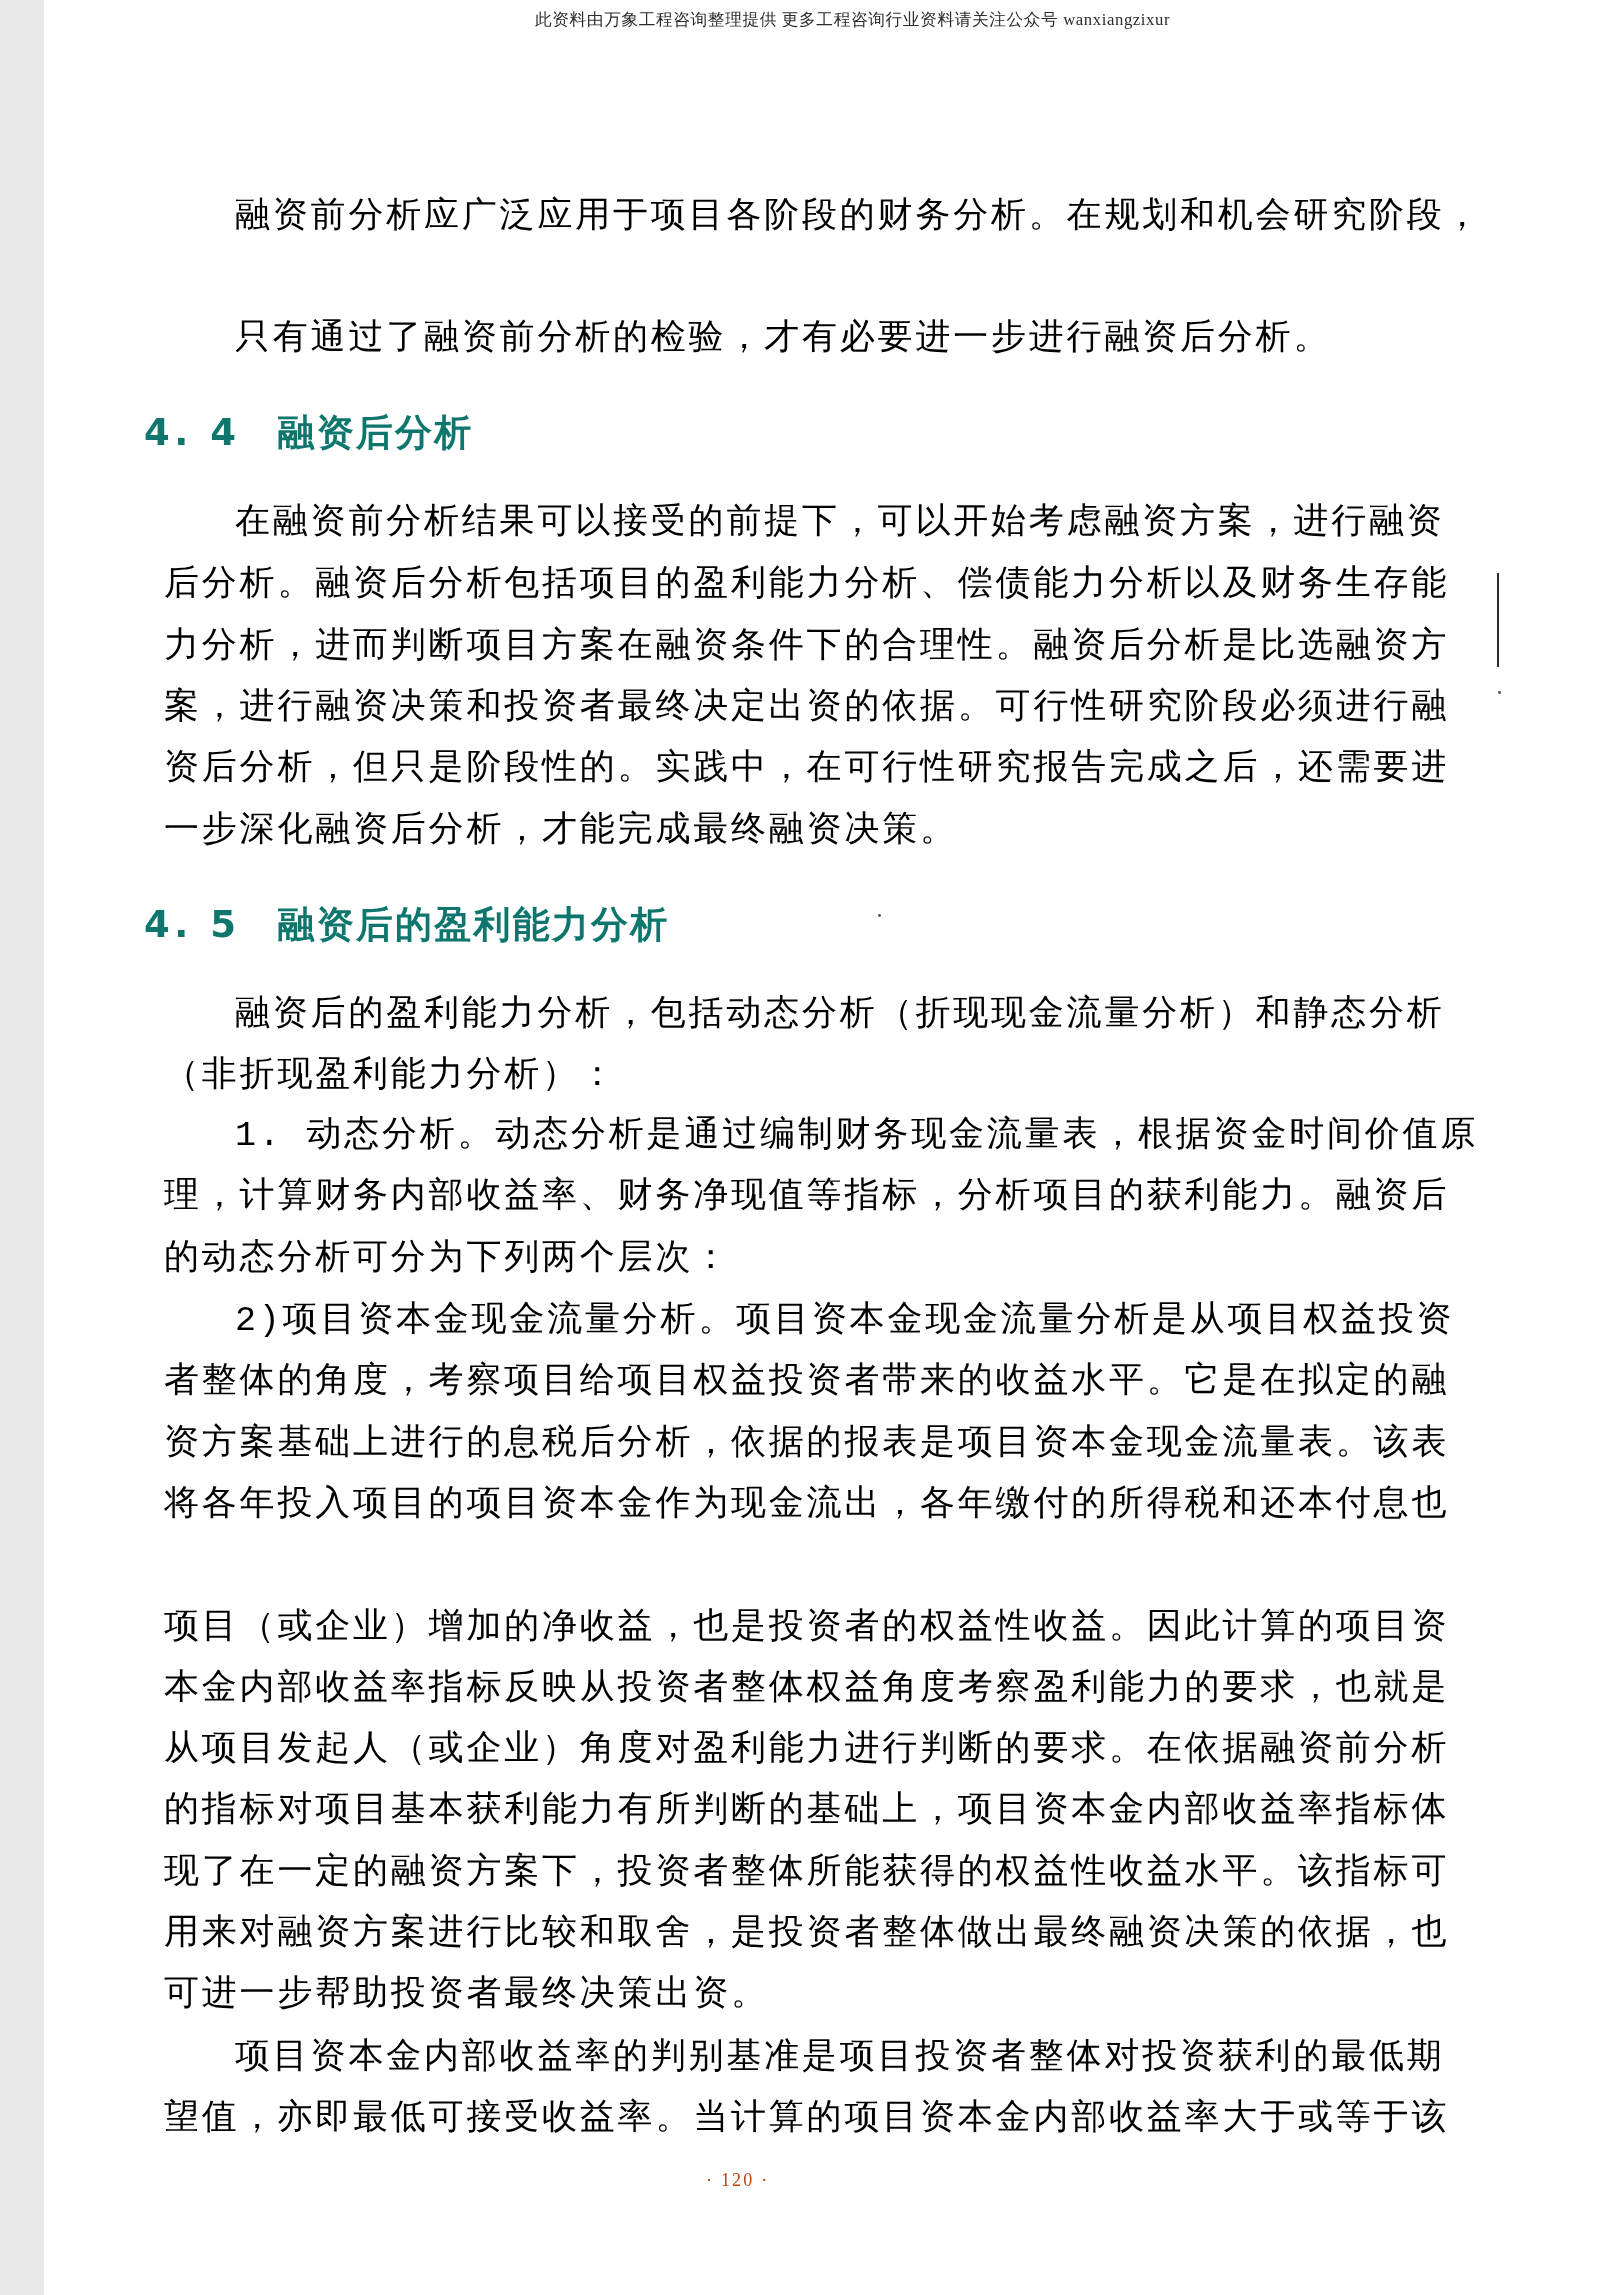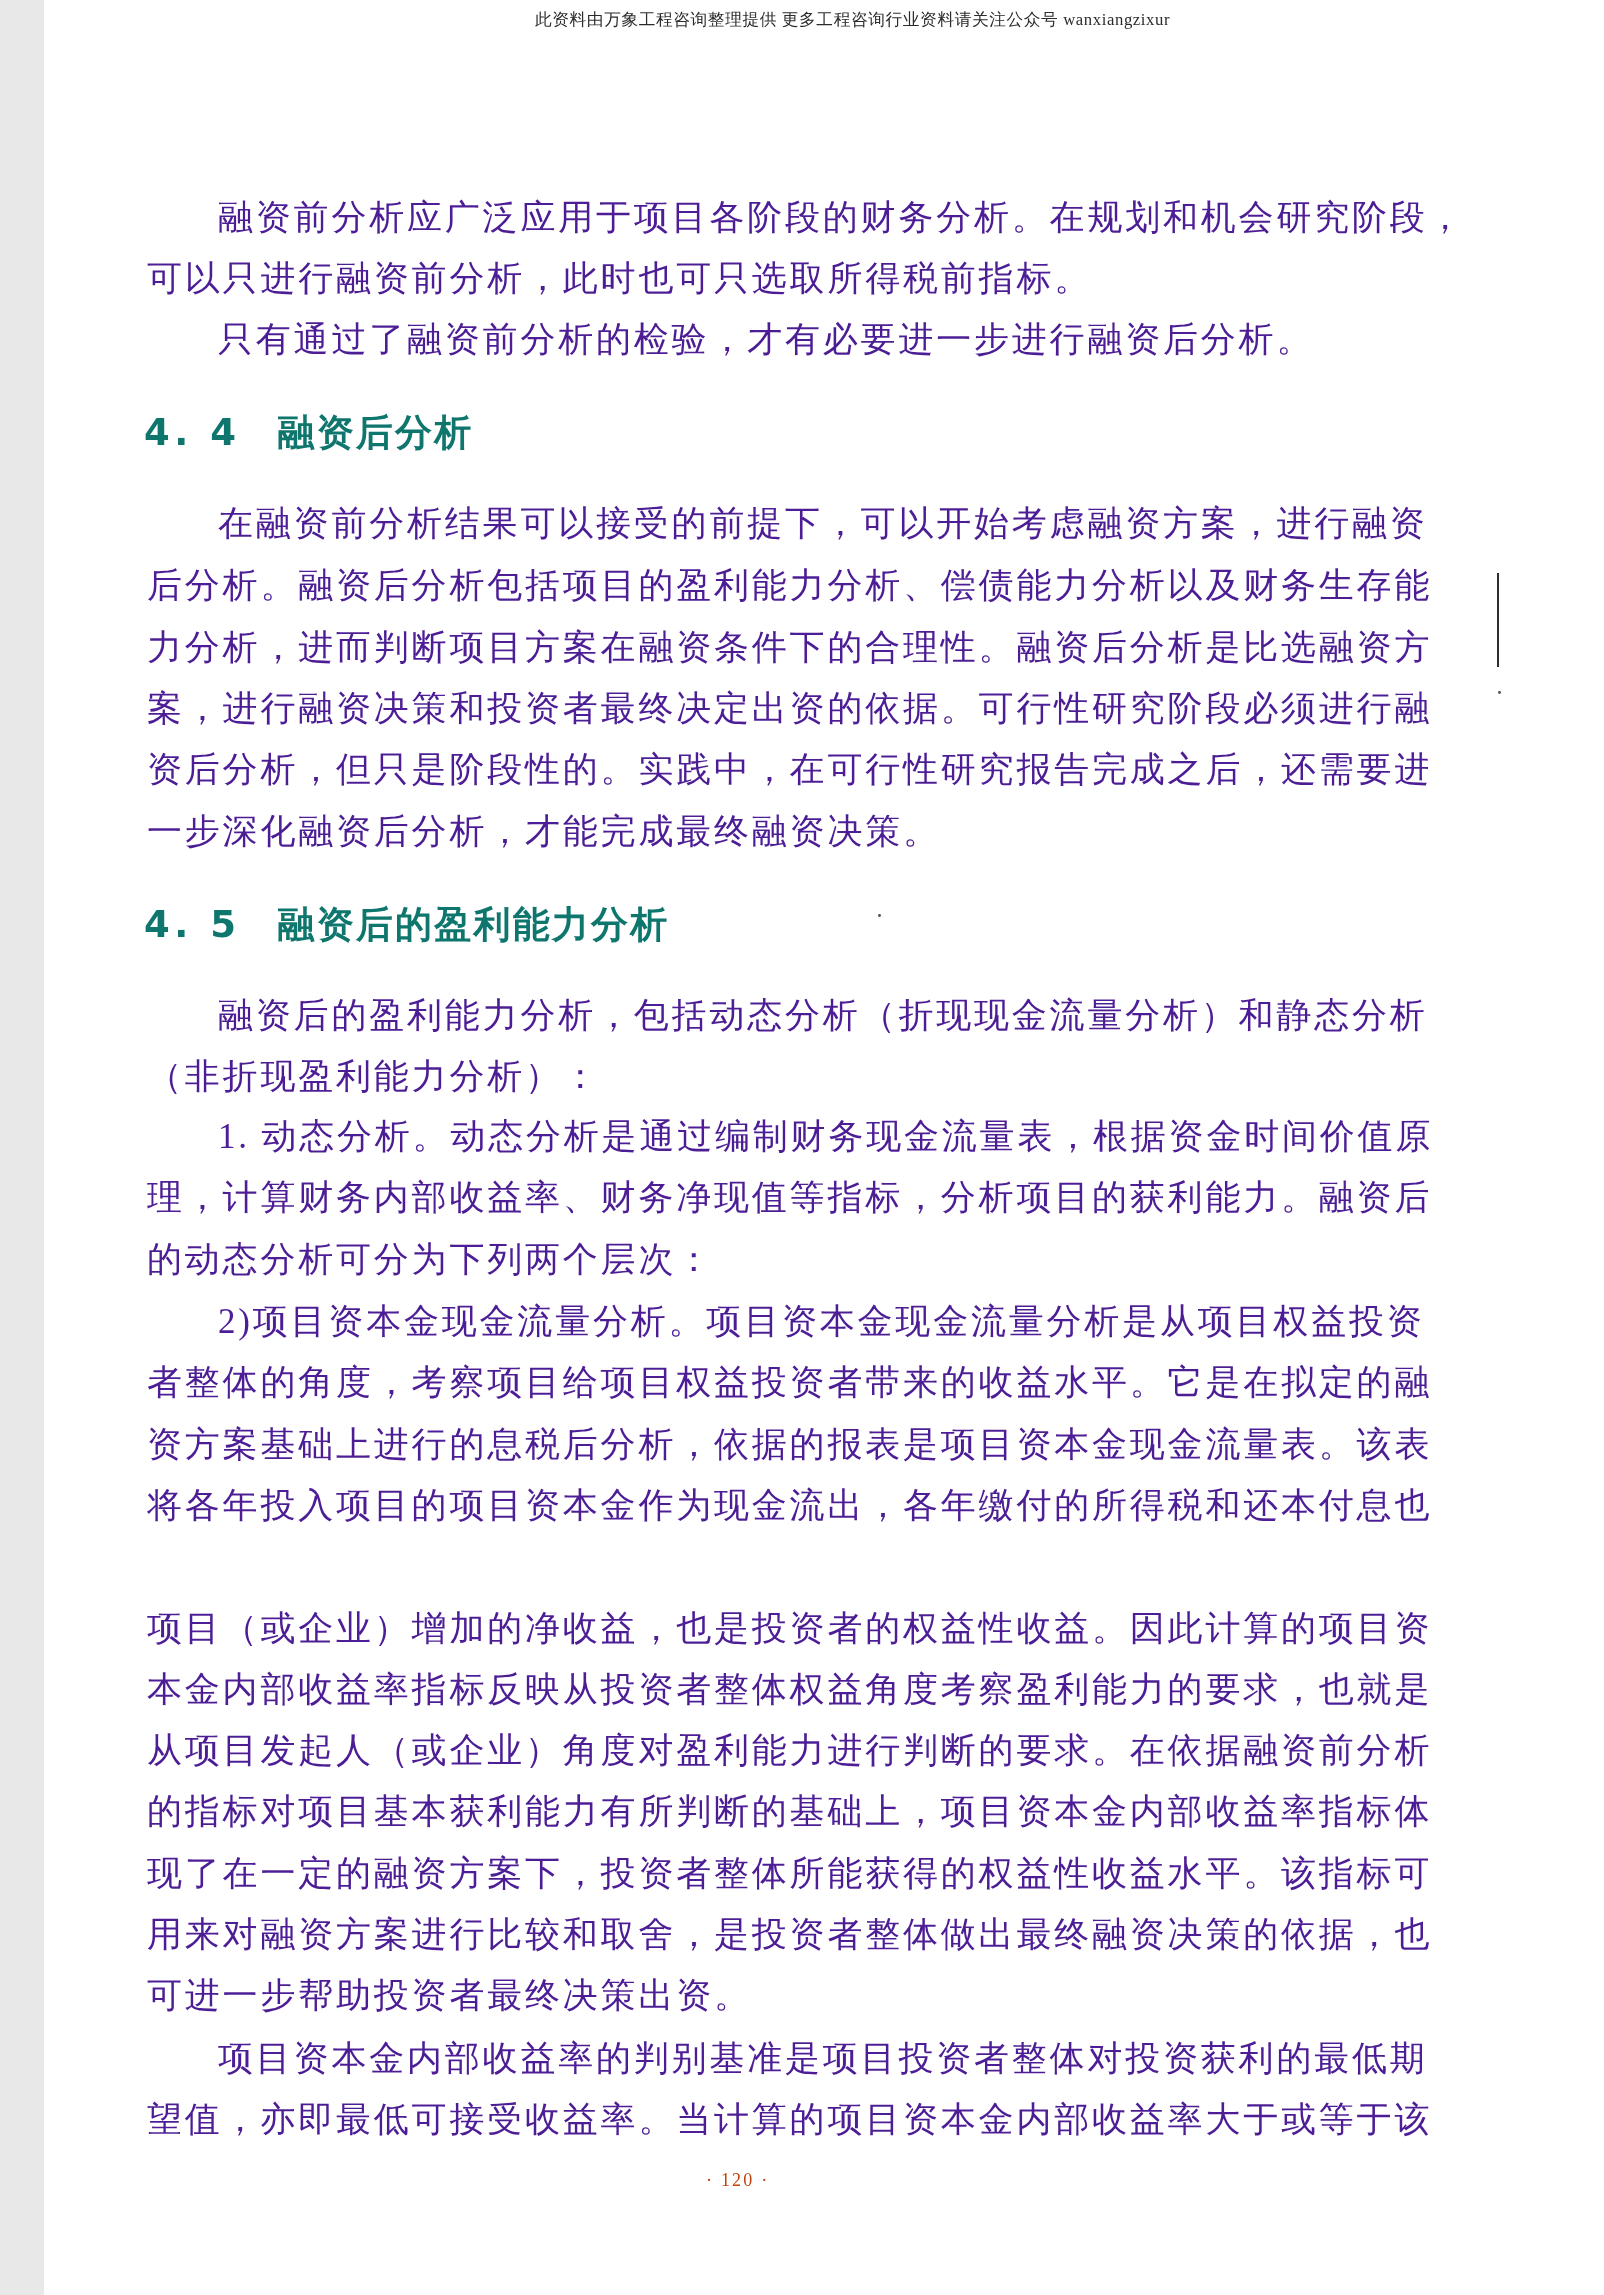--- a/index.html
+++ b/index.html
@@ -18,26 +18,27 @@
     left:491px;
     top:7.8px;
     font-size:16.7px;
     letter-spacing:0.6px;
     white-space:nowrap;
     color:#2b2b2b;
     font-family:"Liberation Serif","DejaVu Serif",serif;
   }
   .line{
     position:absolute;
-    left:103px;
+    left:120px;
     font-size:35px;
     line-height:39px;
     letter-spacing:2.8px;
     white-space:nowrap;
-    color:#4c1d95;
+    color:#000000;
+    font-family:Liberation Mono, monospace;
   }
   .indent{
     padding-left:71px;
   }
   .heading{
     position:absolute;
     left:100px;
     font-family:"DejaVu Sans","Liberation Sans",sans-serif;
     font-weight:700;
     font-size:37px;
@@ -78,21 +79,20 @@
   }
 </style>
 </head>
 <body>
 
 <div class="page">
 
   <div class="doc-header">此资料由万象工程咨询整理提供 更多工程咨询行业资料请关注公众号  wanxiangzixur</div>
 
   <div class="line indent" style="top:198px">融资前分析应广泛应用于项目各阶段的财务分析。在规划和机会研究阶段，</div>
-  <div class="line" style="top:259px">可以只进行融资前分析，此时也可只选取所得税前指标。</div>
 
   <div class="line indent" style="top:320px">只有通过了融资前分析的检验，才有必要进一步进行融资后分析。</div>
 
   <div class="heading" style="top:412px">
     <span class="h-num">4. 4</span><span class="h-title">融资后分析</span>
   </div>
 
   <div class="line indent" style="top:504px">在融资前分析结果可以接受的前提下，可以开始考虑融资方案，进行融资</div>
   <div class="line" style="top:628px">力分析，进而判断项目方案在融资条件下的合理性。融资后分析是比选融资方</div>
   <div class="line" style="top:566px">后分析。融资后分析包括项目的盈利能力分析、偿债能力分析以及财务生存能</div>

